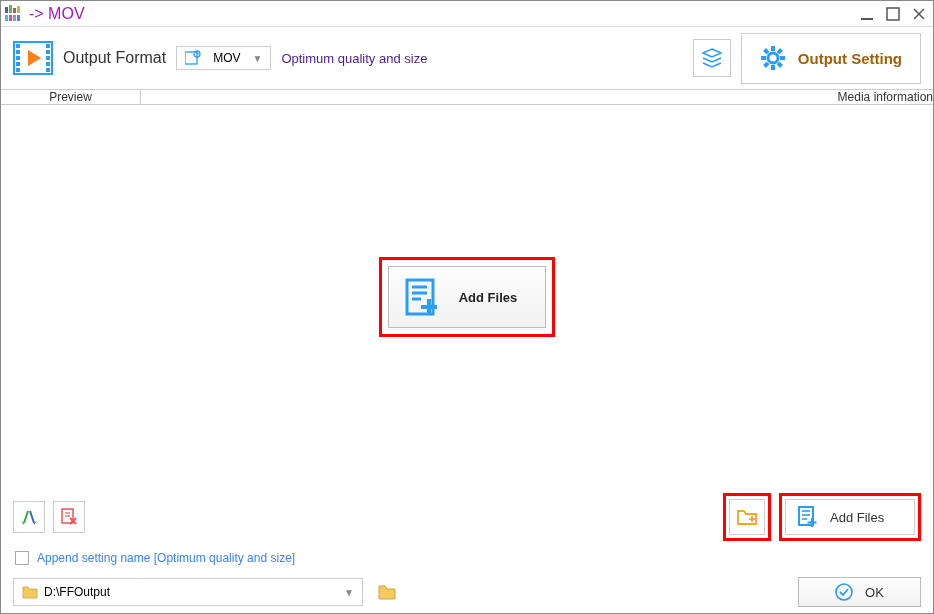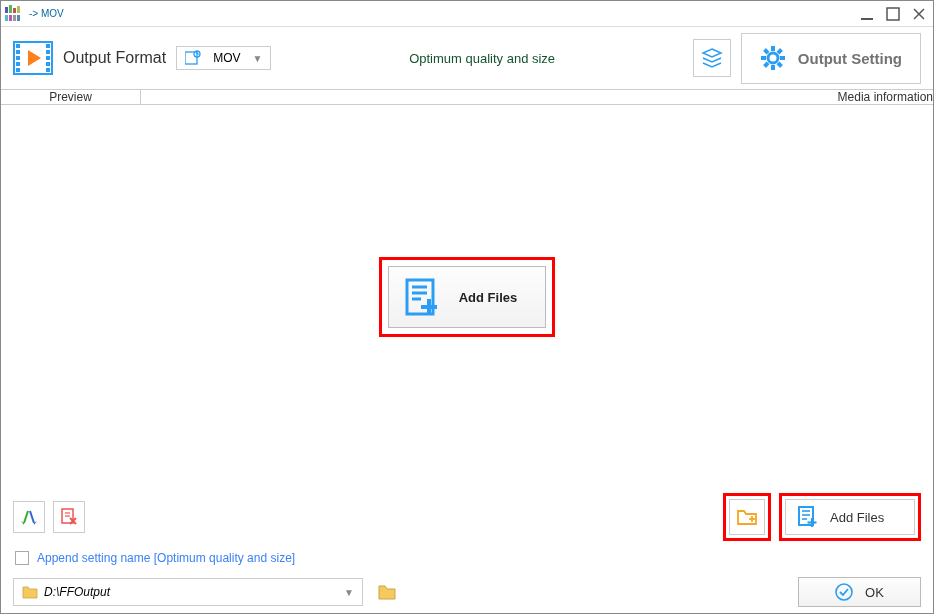--- a/index.html
+++ b/index.html
@@ -25,22 +25,22 @@
       border-bottom: 1px solid #ddd;
     }
     .app-icon {
       width: 18px;
       height: 18px;
       margin-right: 6px;
       display: flex;
       flex-wrap: wrap;
     }
     .title-text {
-      font-size: 10px;
-      color: #0369a1;
+      font-size: 16px;
+      color: #a21caf;
       flex: 1;
     }
     .win-controls {
       display: flex;
       gap: 6px;
       align-items: center;
     }
     .win-btn {
       width: 20px;
       height: 20px;
@@ -79,42 +79,42 @@
       font-size: 12px;
       min-width: 70px;
       height: 24px;
     }
     .format-select .chevron {
       font-size: 10px;
       color: #888;
     }
     .quality-text {
       flex: 1;
-      text-align: center;
+      text-align: left;
       font-size: 13px;
-      color: #14532d;
+      color: #4c1d95;
     }
     .layers-btn {
       width: 38px;
       height: 38px;
       border: 1px solid #ccc;
       display: flex;
       align-items: center;
       justify-content: center;
     }
     .output-setting-btn {
       height: 51px;
       border: 1px solid #ccc;
       display: flex;
       align-items: center;
       padding: 0 18px;
       gap: 12px;
       font-size: 15px;
       font-weight: bold;
-      color: #737373;
+      color: #a16207;
     }
     
     .column-headers {
       display: flex;
       border-top: 1px solid #ccc;
       border-bottom: 1px solid #ccc;
       height: 16px;
       align-items: center;
       font-size: 12px;
       color: #333;
@@ -219,21 +219,20 @@
     }
     .path-select {
       flex: 0 0 350px;
       height: 28px;
       border: 1px solid #ccc;
       display: flex;
       align-items: center;
       padding: 0 8px;
       font-size: 12px;
       gap: 6px;
-      font-style: italic;
     }
     .path-select .chevron {
       margin-left: auto;
       font-size: 10px;
       color: #888;
     }
     .folder-btn {
       width: 28px;
       height: 28px;
       display: flex;

